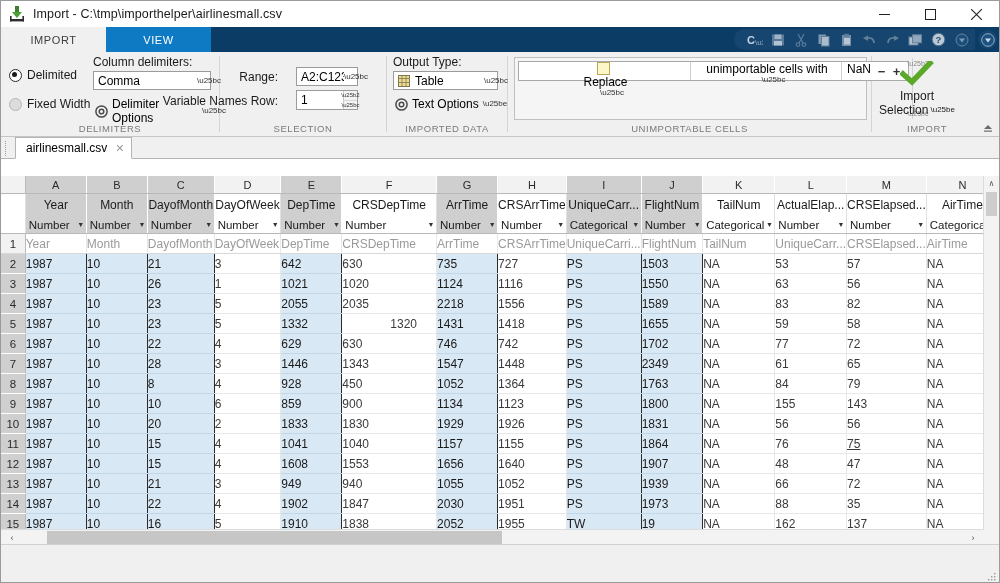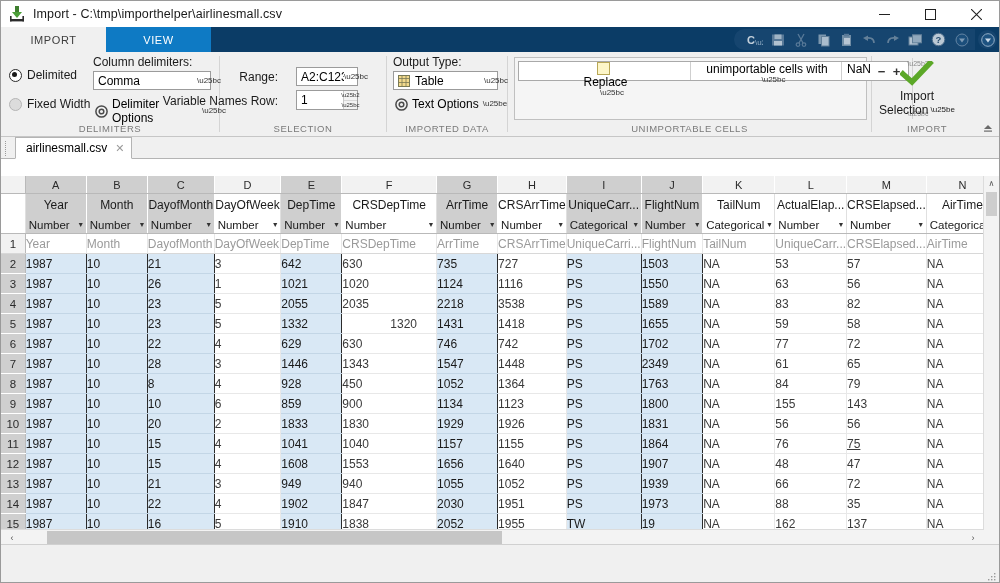--- a/index.html
+++ b/index.html
@@ -596,21 +596,21 @@
             </tr>
             <tr>
               <td class="rowhdr" style="width: 36px;">4</td>
               <td class="cell sel" style="width: 67px;">1987</td>
               <td class="cell sel" style="width: 67px;">10</td>
               <td class="cell sel" style="width: 67px;">23</td>
               <td class="cell" style="width: 67px;">5</td>
               <td class="cell sel" style="width: 67px;">2055</td>
               <td class="cell" style="width: 67px;">2035</td>
               <td class="cell sel" style="width: 67px;">2218</td>
-              <td class="cell" style="width: 67px;">3538</td>
+              <td class="cell" style="width: 67px;">1556</td>
               <td class="cell sel" style="width: 67px;">PS</td>
               <td class="cell sel" style="width: 67px;">1589</td>
               <td class="cell" style="width: 67px;">NA</td>
               <td class="cell" style="width: 67px;">83</td>
               <td class="cell" style="width: 67px;">82</td>
               <td class="cell" style="width: 67px;">NA</td>
             </tr>
             <tr>
               <td class="rowhdr" style="width: 36px;">5</td>
               <td class="cell sel" style="width: 67px;">1987</td>

